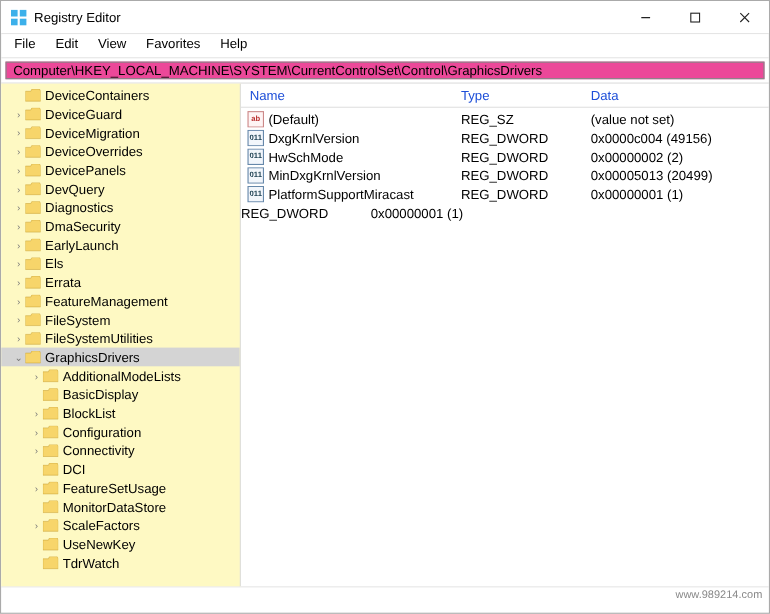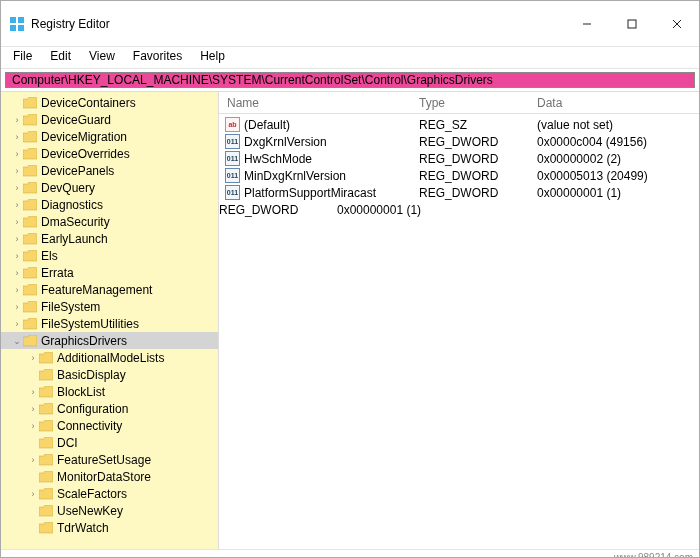--- a/index.html
+++ b/index.html
@@ -7,21 +7,21 @@
     font-family: "Segoe UI", Tahoma, sans-serif;
     font-size: 12px;
     color: #000;
     background: #fff;
     width: 700px;
     height: 558px;
     overflow: hidden;
     border: 1px solid #aaa;
   }
   .titlebar {
-    height: 46px;
+    height: 30px;
     display: flex;
     align-items: center;
     background: #fff;
     border-bottom: 1px solid #e5e5e5;
   }
   .titlebar-icon {
     width: 16px; height: 16px;
     margin: 0 6px 0 8px;
     display: flex; align-items: center; justify-content: center;
   }
@@ -107,21 +107,21 @@
     flex: 1;
     display: flex;
     flex-direction: column;
     overflow: hidden;
   }
   .list-header {
     display: flex;
     height: 22px;
     border-bottom: 1px solid #e0e0e0;
     font-size: 12px;
-    color: #737373;
+    color: #1d4ed8;
   }
   .col-name { width: 200px; padding-left: 8px; display:flex; align-items:center;}
   .col-type { width: 118px; display:flex; align-items:center;}
   .col-data { flex: 1; display:flex; align-items:center;}
   .list-rows { flex:1; overflow:auto; padding-top:2px;}
   .list-row {
     display: flex;
     height: 17px;
     align-items: center;
     font-size: 12px;

